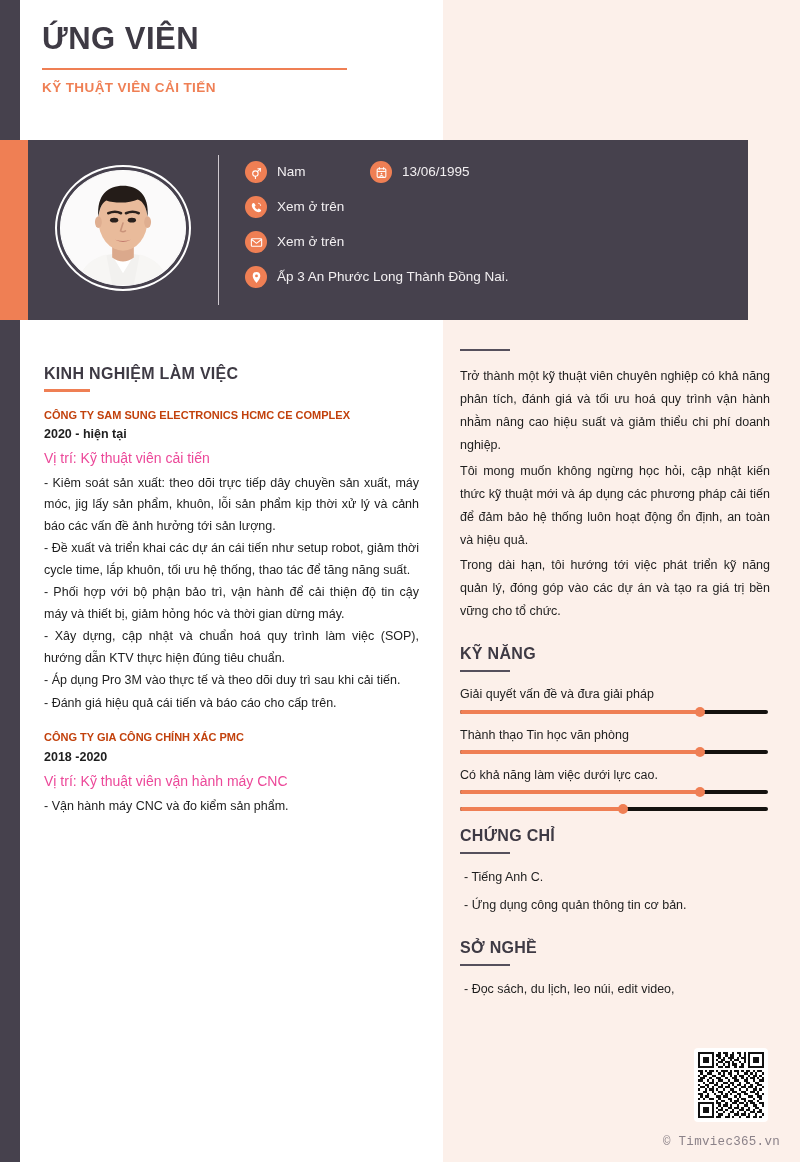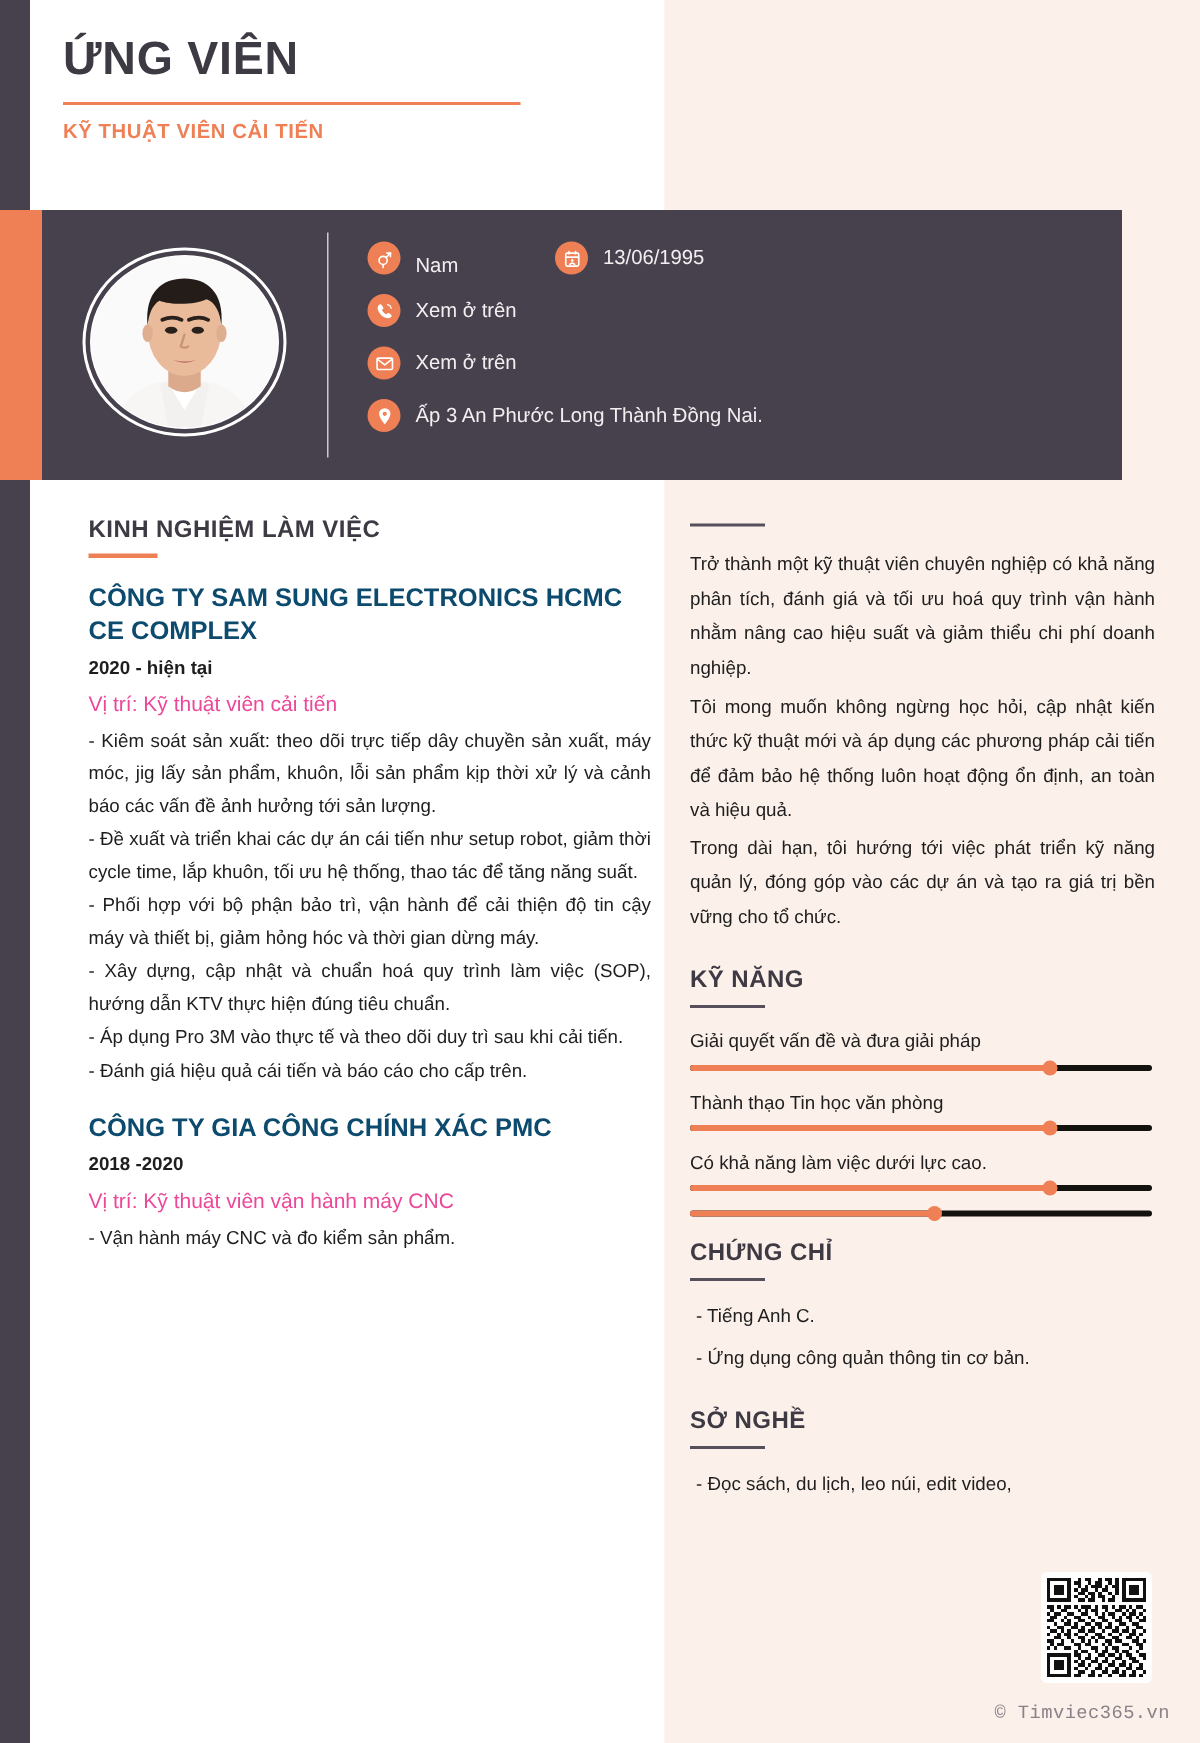--- a/index.html
+++ b/index.html
@@ -62,42 +62,42 @@
 
   .v-divider{
     position:absolute;left:218px;top:155px;width:1px;height:150px;
     background:#cfc9cf;
   }
 
   
   .contact-list{position:absolute;left:245px;top:160px;width:500px;}
   .c-row{display:flex;align-items:center;margin-bottom:11px;height:24px;}
   .c-item{display:flex;align-items:center;}
-  .c-item.gender{width:125px;align-items:flex-end;}
+  .c-item.gender{width:125px;}
   .ic{
     width:22px;height:22px;border-radius:50%;background:#ef7f54;
     display:flex;align-items:center;justify-content:center;
     flex:0 0 22px;margin-right:10px;
   }
   .ic svg{display:block;}
   .c-text{
     color:#f2eff1;font-size:13.5px;line-height:1;white-space:nowrap;
   }
 
   
-  .col-left{position:absolute;left:44px;top:345px;width:375px;margin-left:15px;}
+  .col-left{position:absolute;left:44px;top:365px;width:375px;}
   .col-right{position:absolute;left:460px;top:342px;width:310px;}
 
   .sec-head{margin:0;font-size:16px;font-weight:bold;color:#3e3a44;letter-spacing:.3px;}
   .sec-rule-orange{width:46px;height:2.5px;background:#ef7f54;margin:6px 0 16px 0;}
   .sec-rule-dark{width:50px;height:2px;background:#55505c;margin:7px 0 14px 0;}
 
   .job{margin-bottom:16px;}
   .job-company{
-    font-size:17px;font-weight:bold;color:#0c4a6e;margin:0 0 4px 0;line-height:1.35;
+    font-size:11px;font-weight:bold;color:#c2410c;margin:0 0 4px 0;line-height:1.35;
   }
   .job-period{
     font-size:12.5px;font-weight:bold;color:#1e1e1e;margin:0 0 5px 0;line-height:1.35;
   }
   .job-role{font-size:14px;color:#ec4899;margin:0 0 3px 0;line-height:1.55;}
   .bullet{
     font-size:12.5px;color:#1e1e1e;margin:0 0 1px 0;line-height:1.72;
     text-align:justify;
   }
 

